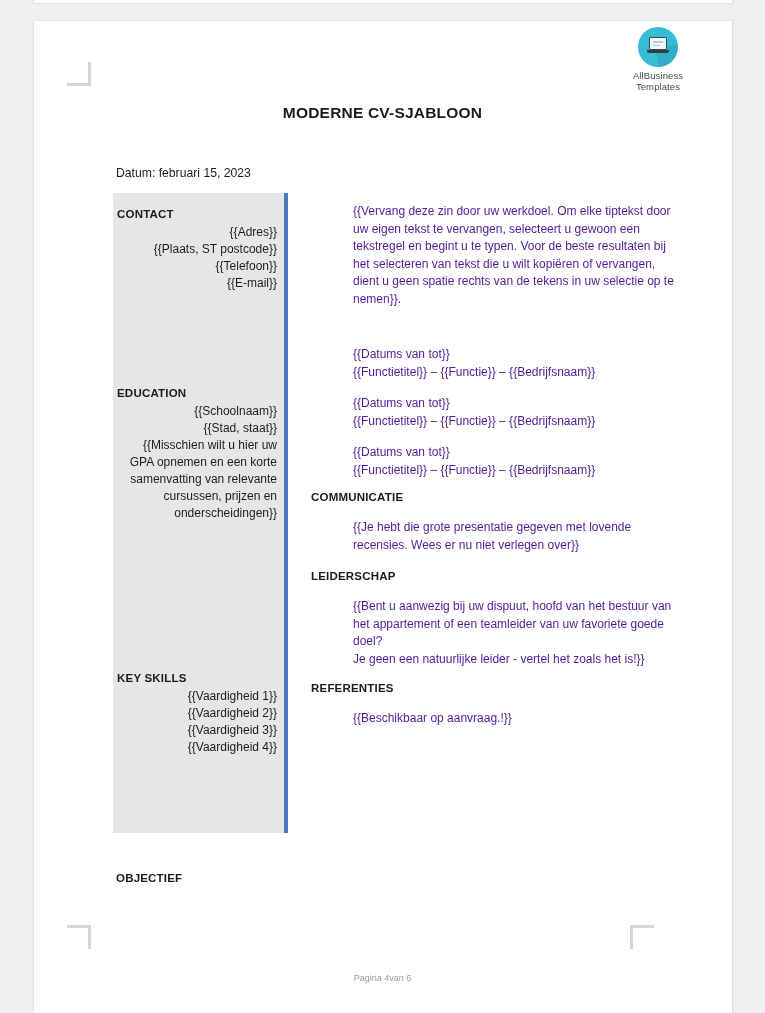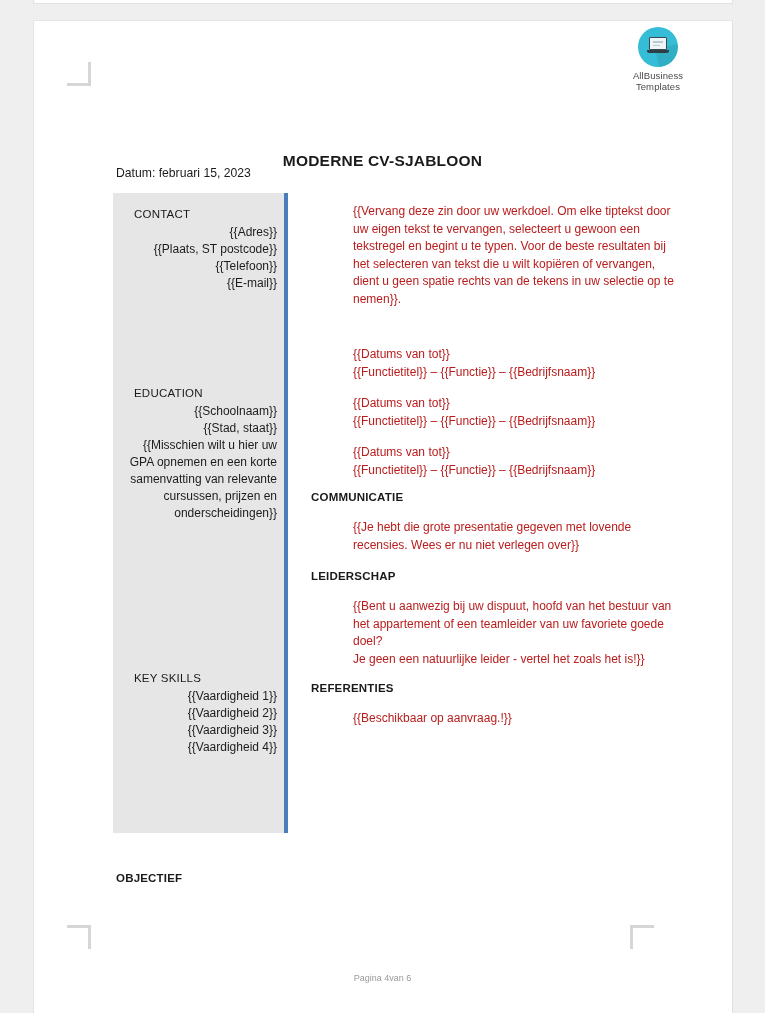--- a/index.html
+++ b/index.html
@@ -132,21 +132,20 @@
   #doc-title {
     position: absolute;
     left: 0;
     top: 104px;
     width: 765px;
     text-align: center;
     font-size: 15.5px;
     font-weight: bold;
     letter-spacing: 0.2px;
     color: #1a1a1a;
-    margin-top: 48px;
   }
 
   
   #date-line {
     position: absolute;
     left: 116px;
     top: 166px;
     font-size: 12.2px;
     color: #1c1c1c;
     text-align: right;
@@ -164,23 +163,23 @@
   #sidebar-accent {
     position: absolute;
     left: 284px;
     top: 193px;
     width: 4px;
     height: 640px;
     background: #4a7ebb;
   }
   .side-head {
     position: absolute;
-    left: 21px;
+    left: 4px;
     font-size: 11.5px;
-    font-weight: normal;
+    font-weight: bold;
     letter-spacing: 0.2px;
     color: #1a1a1a;
   }
   .side-body {
     position: absolute;
     right: 8px;
     width: 156px;
     text-align: right;
     font-size: 12px;
     line-height: 17px;
@@ -196,21 +195,21 @@
   
   #main-col {
     position: absolute;
     left: 311px;
     top: 203px;
     width: 370px;
   }
   .main-para {
     font-size: 12px;
     line-height: 17.5px;
-    color: #b91c1c;
+    color: #4c1d95;
     margin: 0 0 0 42px;
   }
   .main-head {
     font-size: 11.5px;
     font-weight: bold;
     letter-spacing: 0.2px;
     color: #1a1a1a;
     margin: 0;
   }
   .sp-22 { height: 22px; }

